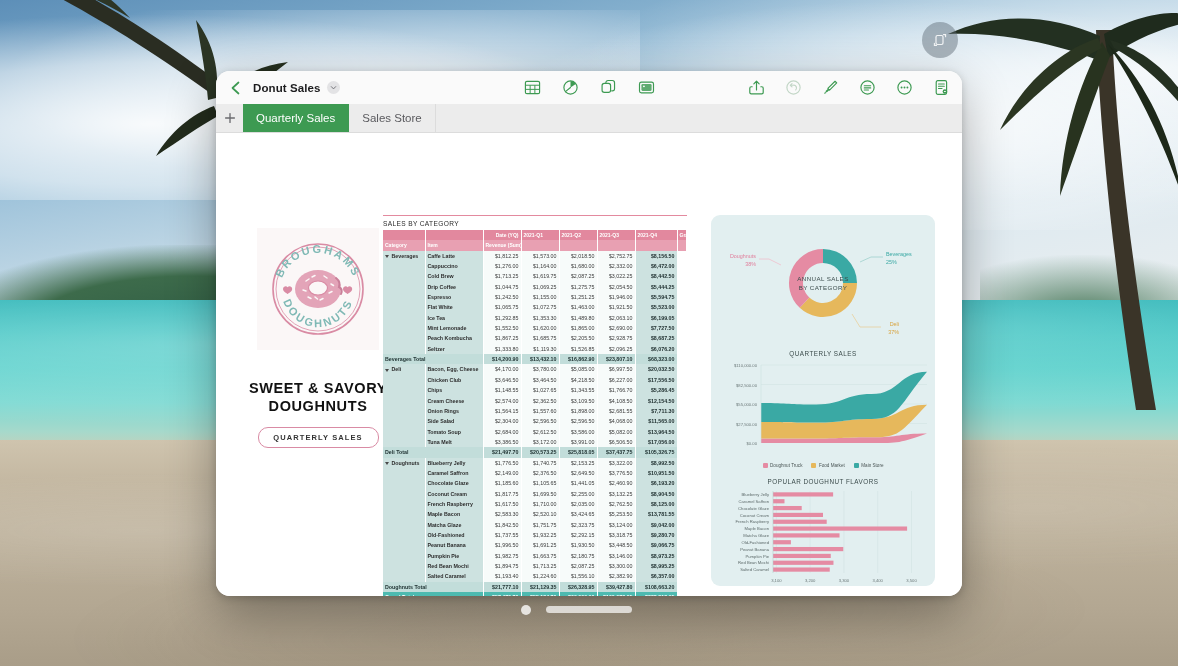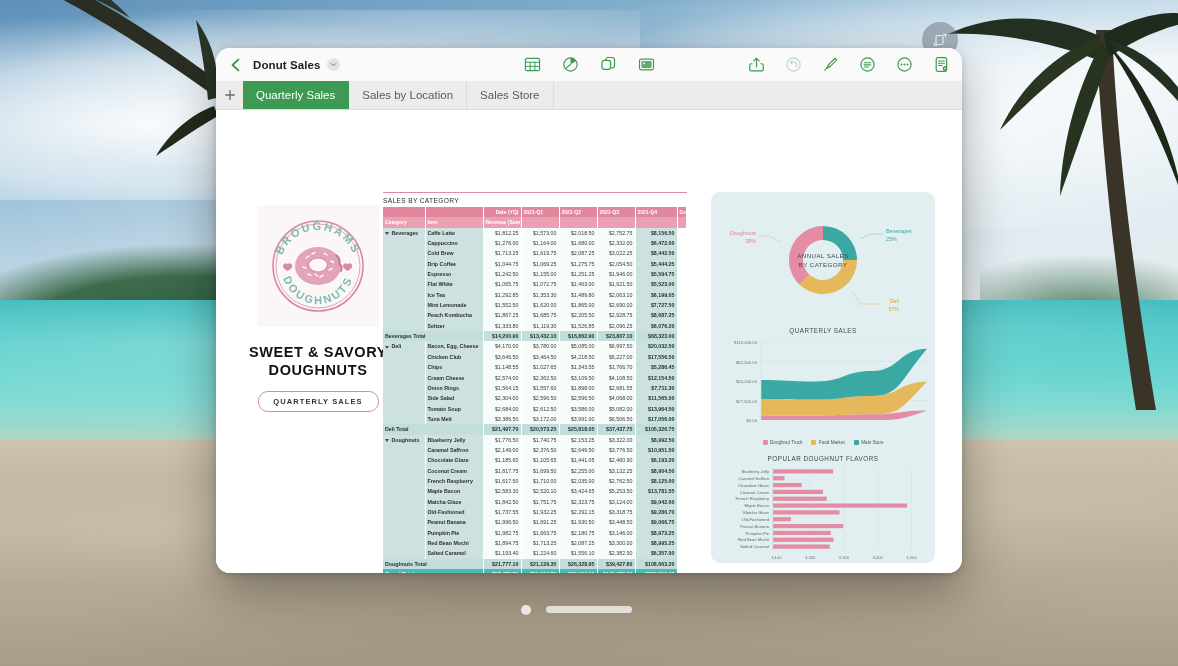--- a/index.html
+++ b/index.html
@@ -37,21 +37,21 @@
                radial-gradient(ellipse at 35% 88%,rgba(110,95,78,.25) 0%,rgba(110,95,78,0) 32%);}
   .palm{position:absolute;}
   .palm-l{left:-30px;top:-40px;width:380px;height:230px;}
   .palm-r{left:900px;top:-10px;width:300px;height:420px;}
 
   
   .multitask{position:absolute;left:922px;top:22px;width:36px;height:36px;border-radius:18px;
     background:rgba(90,105,115,.45);display:flex;align-items:center;justify-content:center;}
 
   
-  #win{position:absolute;left:216px;top:48px;width:746px;height:525px;border-radius:14px;
+  #win{position:absolute;left:216px;top:71px;width:746px;height:525px;border-radius:14px;
     background:#fff;overflow:hidden;box-shadow:0 18px 50px rgba(0,0,0,.33),0 2px 8px rgba(0,0,0,.18);}
   .topbar{height:33px;background:#fafafa;display:flex;align-items:center;
     padding:0 12px;position:relative;border-bottom:0;}
   .back-chev{width:16px;height:16px;flex:0 0 auto;}
   .doc-title{font-size:11.5px;font-weight:bold;color:#1c1c1e;margin-left:9px;letter-spacing:.1px;}
   .title-chev{width:13px;height:13px;border-radius:7px;background:#e3e3e5;margin-left:6px;
     display:flex;align-items:center;justify-content:center;}
   .tool-center{position:absolute;left:0;right:0;display:flex;justify-content:center;gap:21px;pointer-events:none;}
   .tool-center > *{pointer-events:auto;}
   .tool-right{margin-left:auto;display:flex;align-items:center;gap:20px;}
@@ -64,21 +64,21 @@
     border-right:1px solid #dcdcdc;background:#ececec;white-space:nowrap;}
   .tab.active{background:#3d9a52;color:#fff;border-right:1px solid #3d9a52;}
   .tab-filler{flex:1;background:#ececec;}
 
   .canvas{position:relative;height:464px;background:#fff;}
 
   
   .brand{position:absolute;left:27px;top:95px;width:150px;text-align:center;}
   .logo-box{width:122px;height:122px;margin:0 auto;background:#fbf7f7;
     display:flex;align-items:center;justify-content:center;}
-  .brand-head{margin-top:16px;font-size:14.5px;font-weight:bold;color:#111;
+  .brand-head{margin-top:29px;font-size:14.5px;font-weight:bold;color:#111;
     letter-spacing:.6px;line-height:1.25;}
   .brand-pill{margin:12px auto 0;width:119px;height:19px;border:1px solid #d98ba4;
     border-radius:10px;display:flex;align-items:center;justify-content:center;
     font-size:7.5px;font-weight:bold;letter-spacing:1.1px;color:#333;}
 
   
   .tbl-wrap{position:absolute;left:167px;top:82px;width:304px;}
   .tbl-rule{height:1px;background:#e38a9f;width:100%;}
   .tbl-title{font-size:6.6px;color:#2b2b2b;letter-spacing:.35px;margin:4px 0 3px 0;}
   table.sheet{border-collapse:collapse;width:304px;table-layout:fixed;font-size:5.3px;}
@@ -221,23 +221,20 @@
   </div>
 
   <div class="tabbar">
     <div class="plus-tab">
       <svg width="12" height="12" viewBox="0 0 12 12">
         <path d="M6 1.6 V10.4 M1.6 6 H10.4" stroke="#6b6b6f" stroke-width="1.35" stroke-linecap="round"></path>
       </svg>
     </div>
     <div class="tab active">
         <span>Quarterly Sales</span>
-      </div>
-    <div class="tab">
-        <span>Sales by Location</span>
       </div>
     <div class="tab">
         <span>Sales Store</span>
       </div>
     <div class="tab-filler"></div>
   </div>
 
   <div class="canvas">
 
     <div class="brand">

